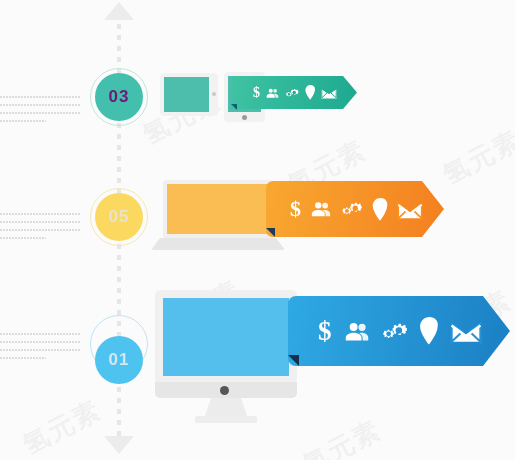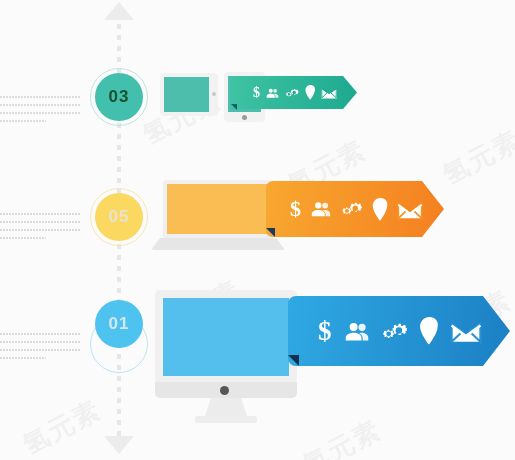--- a/index.html
+++ b/index.html
@@ -50,21 +50,21 @@
     font-size: 17px; font-weight: 700; letter-spacing: 1px;
     color: #ffffff;
     z-index: 6;
   }
   .badge-ring {
     position: absolute; left: 90px;
     width: 58px; height: 58px; border-radius: 50%;
     border: 1.5px solid rgba(0,0,0,0.07);
     z-index: 5;
   }
-  .badge.teal   { background: #43bfae; color: #14532d; }
+  .badge.teal   { background: #43bfae; color: #701a75; }
   .badge.yellow { background: #fbd960; color: #e8e2cf; }
   .badge.blue   { background: #4ec3f0; color: #d3e7ef; }
   .badge-ring.teal   { border-color: #bfe5df; }
   .badge-ring.yellow { border-color: #f7e6b4; }
   .badge-ring.blue   { border-color: #bfe3f5; }
 
   
   .ribbon {
     position: absolute;
     display: flex; align-items: center;
@@ -208,21 +208,21 @@
       <svg width="26" height="21" viewBox="0 0 24 19" fill="none">
           <path d="M1.2 17.6V5.3L12 13.2l10.8-7.9v12.3z" fill="#ffffff"></path>
           <path d="M1.2 17.6L9.4 9.8 1.2 3.9zM22.8 17.6l-8.2-7.8 8.2-5.9z" fill="none" stroke="#f7921f" stroke-width="1.6"></path>
           <path d="M1.2 5.3L12 13.2l10.8-7.9" fill="none" stroke="#ffffff" stroke-width="1.9" stroke-linejoin="round"></path>
         </svg>
     </div>
   </div>
   <div class="fold" style="left:266px;top:228px;border-top:9px solid #1b3a5c;border-left:9px solid transparent;"></div>
 
   <div class="badge-ring blue" style="top:315px;"></div>
-  <div class="badge blue" style="top:300px;">01</div>
+  <div class="badge blue" style="top:336px;">01</div>
 
   <div style="position:absolute;left:155px;top:290px;z-index:3;">
     <div style="width:142px;height:94px;background:#f0f0f0;border-radius:5px;padding:8px 8px 0 8px;">
       <div style="width:100%;height:78px;background:#34b3ea;overflow:hidden;position:relative;">
         <div class="screen-sheen"></div>
       </div>
     </div>
     <div style="width:142px;height:16px;background:#e6e6e6;border-radius:0 0 5px 5px;position:relative;margin-top:-2px;">
       <div style="position:absolute;left:65px;top:4px;width:9px;height:9px;border-radius:50%;background:#565656;"></div>
     </div>

